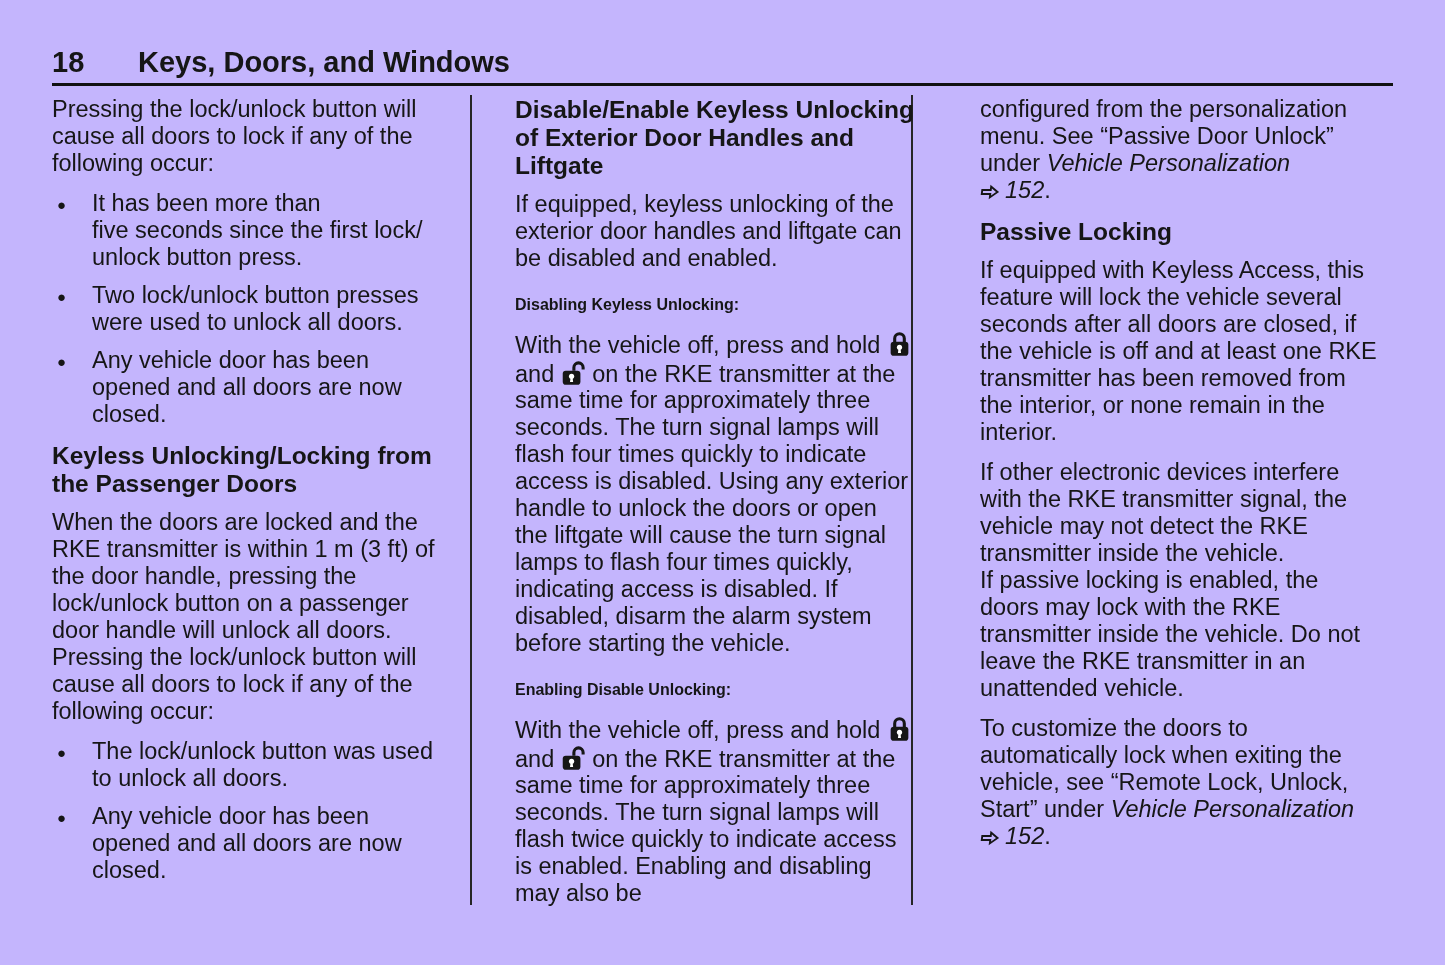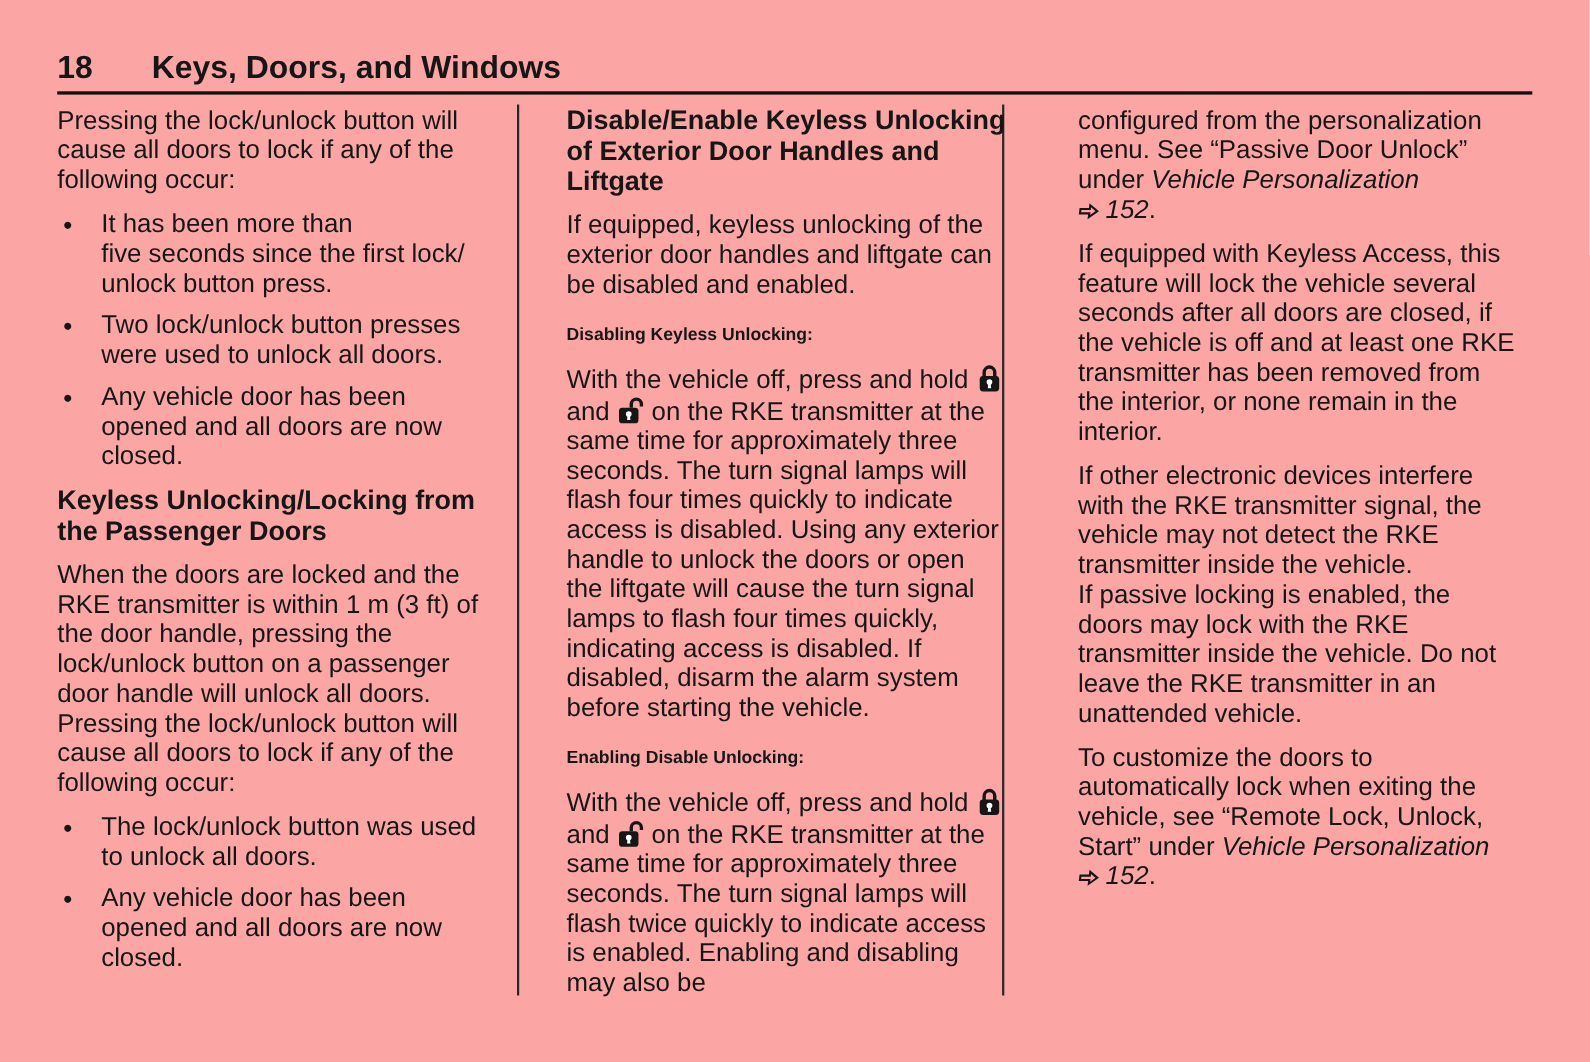--- a/index.html
+++ b/index.html
@@ -1,19 +1,19 @@
 <!DOCTYPE html>
 <html><head>
 <meta charset="utf-8">
 <style>
   html,body { margin:0; padding:0; background:#e8e8e8; }
   .page {
     position:relative;
     width:1445px; height:965px;
-    background:#fca5a5;
+    background:#c4b5fd;
     color:#161616;
     font-family:"Liberation Sans","DejaVu Sans",sans-serif;
     overflow:hidden;
   }
   .page-num {
     position:absolute; left:52px; top:46px;
     font-size:29px; font-weight:bold; line-height:32px;
   }
   .page-title {
     position:absolute; left:138px; top:46px;
@@ -122,20 +122,21 @@
           <use href="#lockc"></use>
         </svg><span> and </span><svg class="padlock" width="25" height="27" viewBox="0 0 26 28">
           <use href="#locko"></use>
         </svg><span> on the RKE transmitter at the same time for approximately three seconds. The turn signal lamps will flash twice quickly to indicate access is enabled. Enabling and disabling may also be</span></p>
   </div>
 
   <div class="col c3">
     <p class="para"><span>configured from the personalization menu. See “Passive Door Unlock” under </span><em class="it">Vehicle Personalization</em><br><em class="it"><svg class="refarrow" width="21" height="16" viewBox="0 0 21 16">
             <use href="#refarr"></use>
           </svg><span>152</span></em><span>.</span></p>
+    <h2 class="sect">Passive Locking</h2>
     <p class="para"><span>If equipped with Keyless Access, this feature will lock the vehicle several seconds after all doors are closed, if the vehicle is off and at least one RKE transmitter has been removed from the interior, or none remain in the interior.</span></p>
     <p class="para"><span>If other electronic devices interfere with the RKE transmitter signal, the vehicle may not detect the RKE transmitter inside the vehicle.
 If passive locking is enabled, the doors may lock with the RKE transmitter inside the vehicle. Do not leave the RKE transmitter in an unattended vehicle.</span></p>
     <p class="para"><span>To customize the doors to automatically lock when exiting the vehicle, see “Remote Lock, Unlock, Start” under </span><em class="it">Vehicle Personalization</em><br><em class="it"><svg class="refarrow" width="21" height="16" viewBox="0 0 21 16">
             <use href="#refarr"></use>
           </svg><span>152</span></em><span>.</span></p>
   </div>
 
 </div>
 

